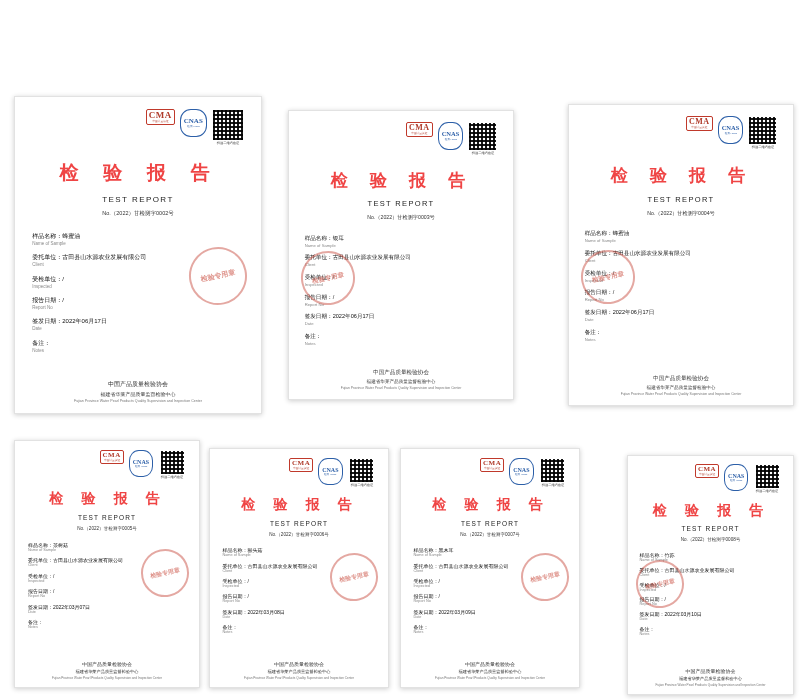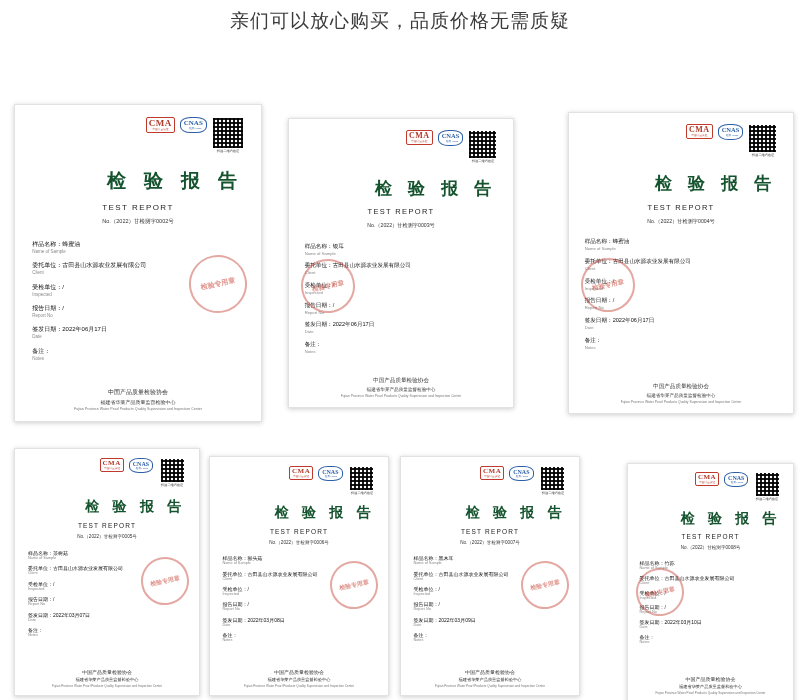--- a/index.html
+++ b/index.html
@@ -72,24 +72,24 @@
     border-radius: 2px;
     padding: 1px 2px;
     font-family: "Liberation Serif", serif;
   }
   .cma .big { display:block; letter-spacing: 0.5px; }
   .cma .sm { display:block; font-size: 3px; font-weight: normal; color:#b03a2a; transform: scale(0.9); }
   .cnas {
     border: 1.2px solid #2c5fa8;
     color: #2c5fa8;
     border-radius: 40%;
-    text-align: right;
+    text-align: center;
     font-weight: bold;
     line-height: 1;
-    padding: 2px 3px;
+    padding: 8px 3px;
     font-family: "Liberation Serif", serif;
   }
   .cnas .sm { display:block; font-size:3px; font-weight:normal; transform: scale(0.85); }
   .qr {
     background:
       repeating-linear-gradient(90deg, #1a1a1a 0 2px, #fff 2px 4px),
       repeating-linear-gradient(0deg, #1a1a1a 0 2px, #fff 2px 4px);
     background-blend-mode: multiply;
     border: 1px solid #fff;
   }
@@ -100,24 +100,23 @@
     transform: scale(0.8);
     transform-origin: top center;
     white-space: nowrap;
   }
   .qrwrap { display:flex; flex-direction:column; align-items:center; }
 
   .title-zone { text-align: center; margin-top: 6%; }
   .doc-title {
     font-weight: bold;
     letter-spacing: 0.35em;
-    color: #14532d;
-    font-family: Liberation Serif, serif;
+    color: #ef4444;
+    font-family: Liberation Mono, monospace;
     white-space: nowrap;
-    text-align: right;
   }
   .doc-title-en {
     color: #222;
     letter-spacing: 0.18em;
     margin-top: 4%;
     white-space: nowrap;
   }
   .doc-no {
     color: #333;
     margin-top: 3%;
@@ -146,21 +145,20 @@
     transform: rotate(-12deg);
     font-family: "DejaVu Sans", sans-serif;
     pointer-events: none;
   }
 </style>
 </head>
 <body>
 
 <div class="page">
 
-  <div class="subhead">亲们可以放心购买，品质价格无需质疑</div>
 
   <div class="sheet" style="left:14px; top:96px; width:248px; height:318px;">
     <div class="sheet-inner">
       <div class="badges">
         <div class="cma" style="font-size:9px;">
           <span class="big">CMA</span>
           <span class="sm">中国计量认证</span>
         </div>
         <div class="cnas" style="font-size:7px;">
           <span>CNAS</span>

